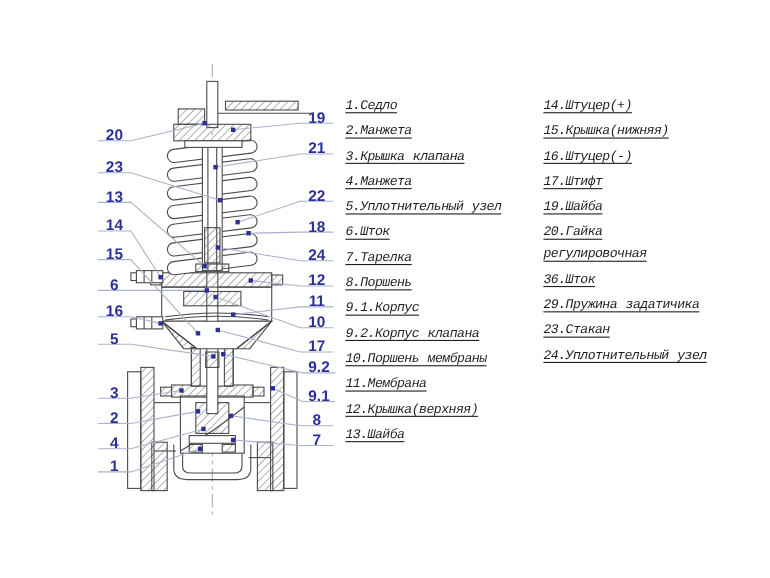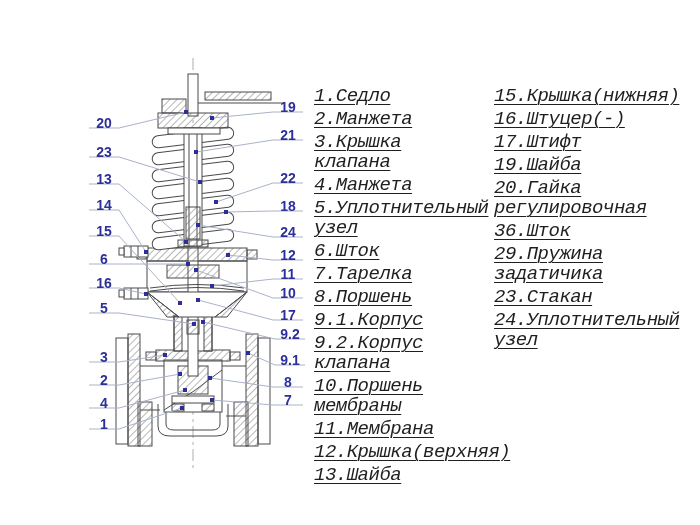--- a/index.html
+++ b/index.html
@@ -7,21 +7,21 @@
     position:relative;width:700px;height:525px;background:#fff;
     font-family:"Liberation Sans",sans-serif;overflow:hidden;
   }
   .diagram-svg{position:absolute;left:0;top:0;}
   .legend-col{position:absolute;}
   #legend-col1{left:314px;top:86px;width:156px;}
   #legend-col2{left:494px;top:86px;width:150px;}
   .legend-item{
     font-family:"Liberation Mono",monospace;
     font-style:italic;
-    font-size:19px;
+    font-size:12px;
     line-height:20px;
     letter-spacing:-0.5px;
     color:#1f1f1f;
     text-decoration:underline;
     text-decoration-thickness:1px;
     text-underline-offset:3px;
     margin-bottom:3px;
     white-space:normal;
     word-spacing:1px;
   }
@@ -239,20 +239,21 @@
       <div class="legend-item">7.Тарелка</div>
       <div class="legend-item">8.Поршень</div>
       <div class="legend-item">9.1.Корпус</div>
       <div class="legend-item">9.2.Корпус клапана</div>
       <div class="legend-item">10.Поршень мембраны</div>
       <div class="legend-item">11.Мембрана</div>
       <div class="legend-item">12.Крышка(верхняя)</div>
       <div class="legend-item">13.Шайба</div>
     </div>
   <div class="legend-col" id="legend-col2">
+      <div class="legend-item">14.Штуцер(+)</div>
       <div class="legend-item">15.Крышка(нижняя)</div>
       <div class="legend-item">16.Штуцер(-)</div>
       <div class="legend-item">17.Штифт</div>
       <div class="legend-item">19.Шайба</div>
       <div class="legend-item">20.Гайка регулировочная</div>
       <div class="legend-item">36.Шток</div>
       <div class="legend-item">29.Пружина задатичика</div>
       <div class="legend-item">23.Стакан</div>
       <div class="legend-item">24.Уплотнительный узел</div>
     </div>

